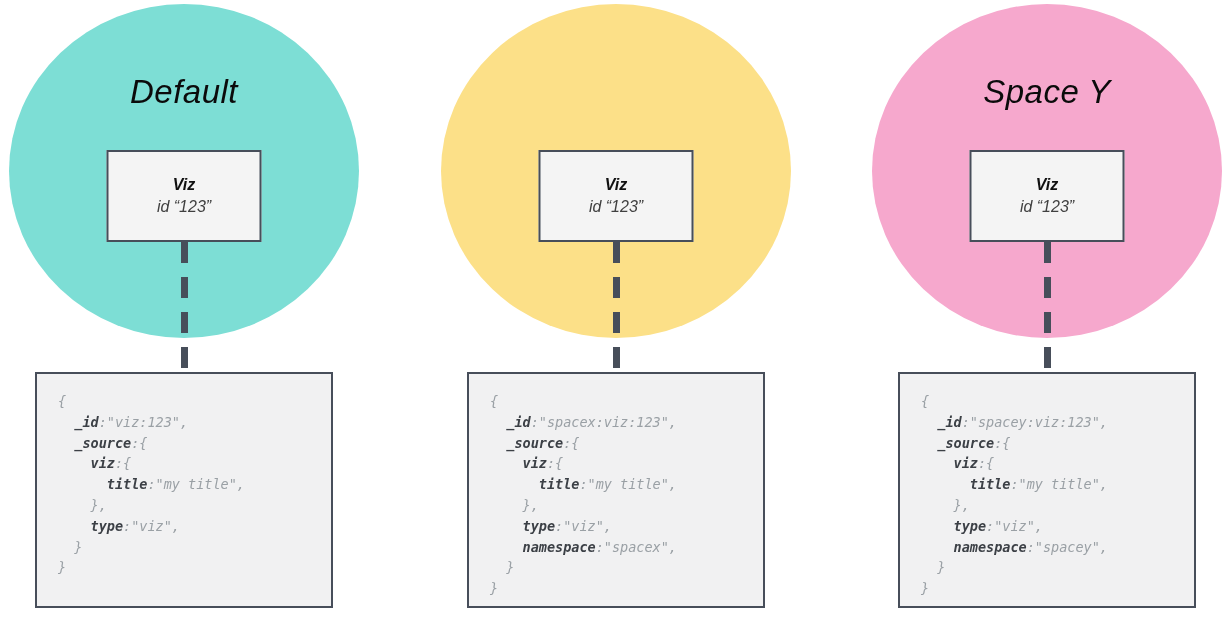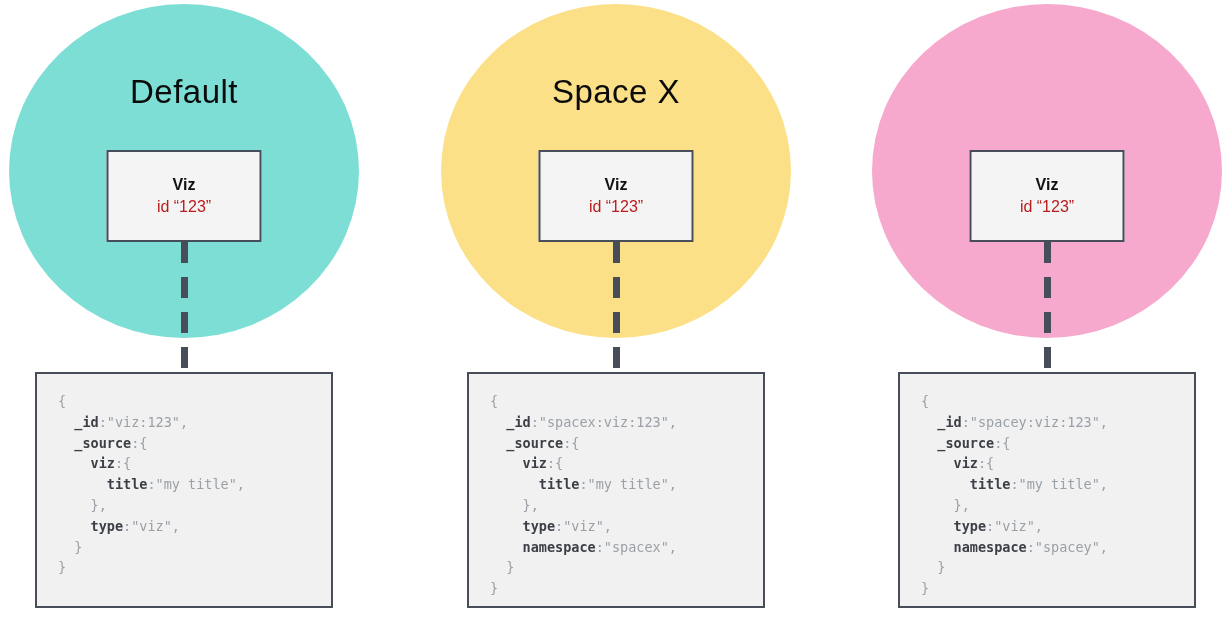--- a/index.html
+++ b/index.html
@@ -10,20 +10,21 @@
     --code-bg:#f1f1f2;
   }
   *{margin:0;padding:0;box-sizing:border-box;}
   html,body{background:#ffffff;}
   .canvas{
     position:relative;
     width:1228px;height:622px;
     overflow:hidden;
     background:#ffffff;
     font-family:"Liberation Sans", sans-serif;
+    font-style:italic;
   }
   .group{
     position:absolute;
     top:0;
     width:350px;height:622px;
   }
   .group.g0{left:9px;}
   .group.g1{left:441px;}
   .group.g2{left:872px;}
 
@@ -72,21 +73,21 @@
   }
   .viz-label{
     font-size:16px;
     font-weight:bold;
     line-height:22px;
     color:#111;
   }
   .viz-id{
     font-size:16px;
     line-height:22px;
-    color:#b91c1c;
+    color:#404040;
   }
   .code-box{
     position:absolute;
     left:50%;top:372px;
     transform:translateX(-50%);
     width:298px;height:236px;
     background:var(--code-bg);
     border:2px solid var(--slate);
     padding:17px 0 0 21px;
     font-family:"DejaVu Sans Mono", monospace;
@@ -121,21 +122,20 @@
         <div class="code-line"><span class="tok-plain">      </span><span class="tok-key">title</span><span class="tok-plain">:"my title",</span></div>
         <div class="code-line"><span class="tok-plain">    },</span></div>
         <div class="code-line"><span class="tok-plain">    </span><span class="tok-key">type</span><span class="tok-plain">:"viz",</span></div>
         <div class="code-line"><span class="tok-plain">  }</span></div>
         <div class="code-line"><span class="tok-plain">}</span></div>
       </div>
   </section>
 
   <section class="group g1">
     <div class="circle" style="background: rgb(252, 224, 136);"></div>
-    <div class="circle-title">Space X</div>
     <div class="connector"></div>
     <div class="viz-box">
       <div class="viz-label">Viz</div>
       <div class="viz-id">id “123”</div>
     </div>
     <div class="code-box">
         <div class="code-line"><span class="tok-plain">{</span></div>
         <div class="code-line"><span class="tok-plain">  </span><span class="tok-key">_id</span><span class="tok-plain">:"spacex:viz:123",</span></div>
         <div class="code-line"><span class="tok-plain">  </span><span class="tok-key">_source</span><span class="tok-plain">:{</span></div>
         <div class="code-line"><span class="tok-plain">    </span><span class="tok-key">viz</span><span class="tok-plain">:{</span></div>
@@ -143,20 +143,21 @@
         <div class="code-line"><span class="tok-plain">    },</span></div>
         <div class="code-line"><span class="tok-plain">    </span><span class="tok-key">type</span><span class="tok-plain">:"viz",</span></div>
         <div class="code-line"><span class="tok-plain">    </span><span class="tok-key">namespace</span><span class="tok-plain">:"spacex",</span></div>
         <div class="code-line"><span class="tok-plain">  }</span></div>
         <div class="code-line"><span class="tok-plain">}</span></div>
       </div>
   </section>
 
   <section class="group g2">
     <div class="circle" style="background: rgb(246, 168, 205);"></div>
+    <div class="circle-title">Space Y</div>
     <div class="connector"></div>
     <div class="viz-box">
       <div class="viz-label">Viz</div>
       <div class="viz-id">id “123”</div>
     </div>
     <div class="code-box">
         <div class="code-line"><span class="tok-plain">{</span></div>
         <div class="code-line"><span class="tok-plain">  </span><span class="tok-key">_id</span><span class="tok-plain">:"spacey:viz:123",</span></div>
         <div class="code-line"><span class="tok-plain">  </span><span class="tok-key">_source</span><span class="tok-plain">:{</span></div>
         <div class="code-line"><span class="tok-plain">    </span><span class="tok-key">viz</span><span class="tok-plain">:{</span></div>

